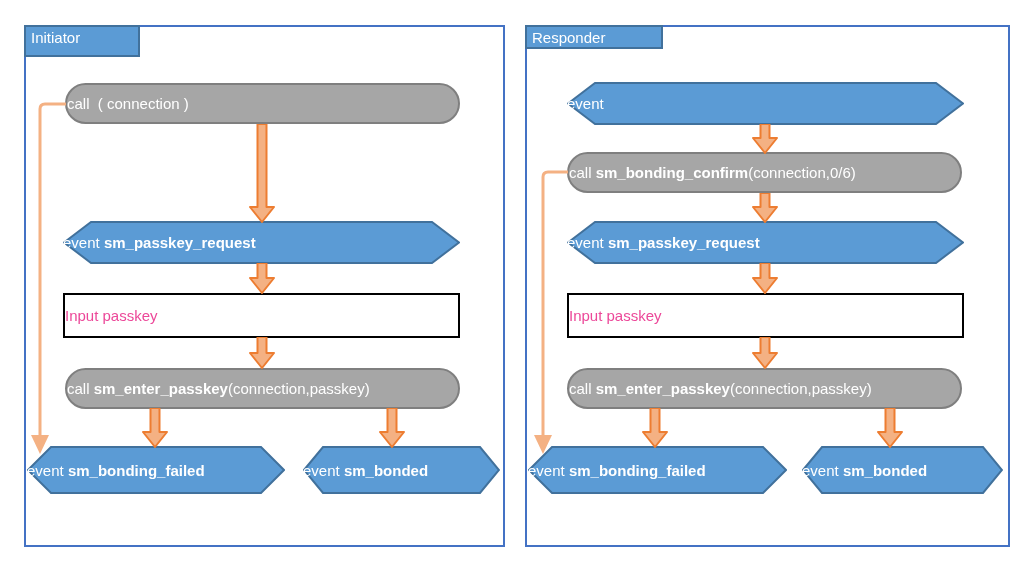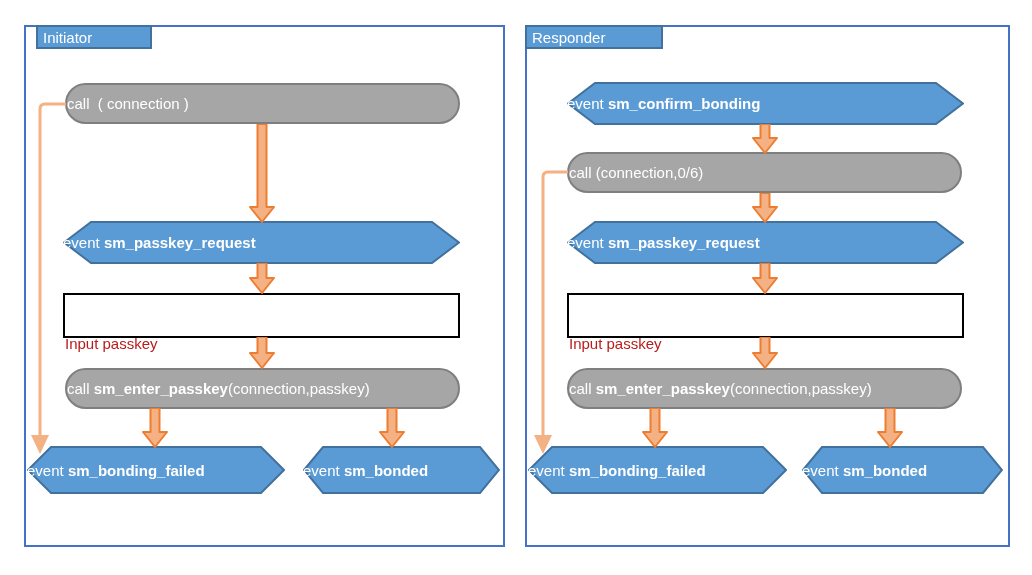--- a/index.html
+++ b/index.html
@@ -24,30 +24,30 @@
     background:#ffffff;border:2px solid #000000;
   }
   .hex{background:transparent;}
   .hex svg{position:absolute;left:0;top:0;display:block;}
   .shape .txt{
     position:absolute;left:0;top:0;width:100%;height:100%;
     display:flex;align-items:center;justify-content:flex-start;
     font-size:15px;color:#ffffff;white-space:pre;border-radius:9px;
   }
   .shape .txt b{font-weight:700;}
-  .io .txt{color:#b91c1c;margin-top:28px;}
+  .io .txt{color:#ec4899;}
   .blockarrow{position:absolute;z-index:3;}
   .blockarrow svg{display:block;}
   .thin-arrows{position:absolute;left:0;top:0;z-index:3;pointer-events:none;}
 </style>
 </head>
 <body>
 
 <div class="panel" style="left:24px;top:25px;width:481px;height:522px;"></div>
-<div class="panel-tab" style="left:36px;top:25px;width:116px;height:24px;">
+<div class="panel-tab" style="left:24px;top:25px;width:116px;height:32px;">
   <span>Initiator</span>
 </div>
 
 <svg class="thin-arrows" width="1032" height="575">
   <path d="M 66 104 L 45 104 Q 40 104 40 109 L 40 436" fill="none" stroke="#F4B183" stroke-width="3"></path>
   <polygon points="31,435 49,435 40,454" fill="#F4B183"></polygon>
   <path d="M 568 172 L 548 172 Q 543 172 543 177 L 543 436" fill="none" stroke="#F4B183" stroke-width="3"></path>
   <polygon points="534,435 552,435 543,454" fill="#F4B183"></polygon>
 </svg>
 
@@ -115,31 +115,31 @@
 
 <div class="panel" style="left:525px;top:25px;width:485px;height:522px;"></div>
 <div class="panel-tab" style="left:525px;top:25px;width:138px;height:24px;">
   <span>Responder</span>
 </div>
 
 <div class="shape hex" style="left:567px;top:82px;width:397px;height:43px;">
   <svg width="397" height="43">
       <polygon points="1,21.5 28,1 369,1 396,21.5 369,42 28,42" fill="#5B9BD5" stroke="#41719C" stroke-width="2"></polygon>
     </svg>
-  <div class="txt"><span>event </span><b>sm_confirm_bonding</b></div>
+  <div class="txt"><span>event </span></div>
 </div>
 
 <div class="blockarrow" style="left:752px;top:124px;">
   <svg width="26" height="30">
       <polygon points="8.5,0 17.5,0 17.5,14 25,14 13,29 1,14 8.5,14" fill="#F4B183" stroke="#ED7D31" stroke-width="2" stroke-linejoin="round"></polygon>
     </svg>
 </div>
 
 <div class="shape process" style="left:567px;top:152px;width:395px;height:41px;">
-  <div class="txt"><span>call </span><span>(connection,0/6)</span></div>
+  <div class="txt"><span>call </span><b>sm_bonding_confirm</b><span>(connection,0/6)</span></div>
 </div>
 
 <div class="blockarrow" style="left:752px;top:193px;">
   <svg width="26" height="30">
       <polygon points="8.5,0 17.5,0 17.5,14 25,14 13,29 1,14 8.5,14" fill="#F4B183" stroke="#ED7D31" stroke-width="2" stroke-linejoin="round"></polygon>
     </svg>
 </div>
 
 <div class="shape hex" style="left:567px;top:221px;width:397px;height:43px;">
   <svg width="397" height="43">

